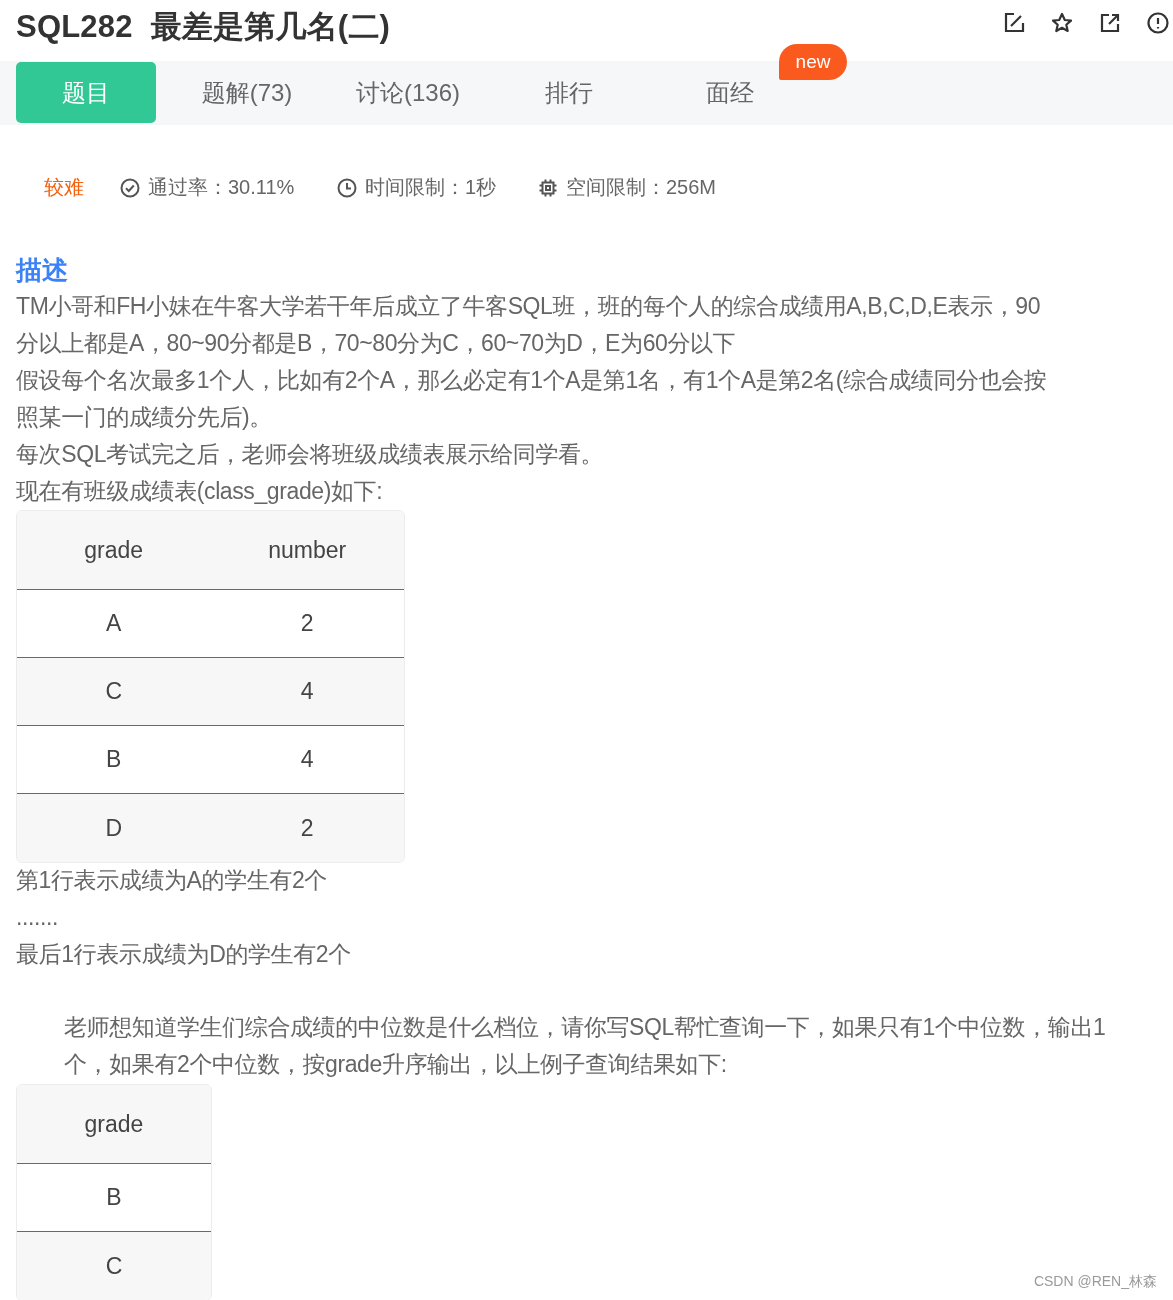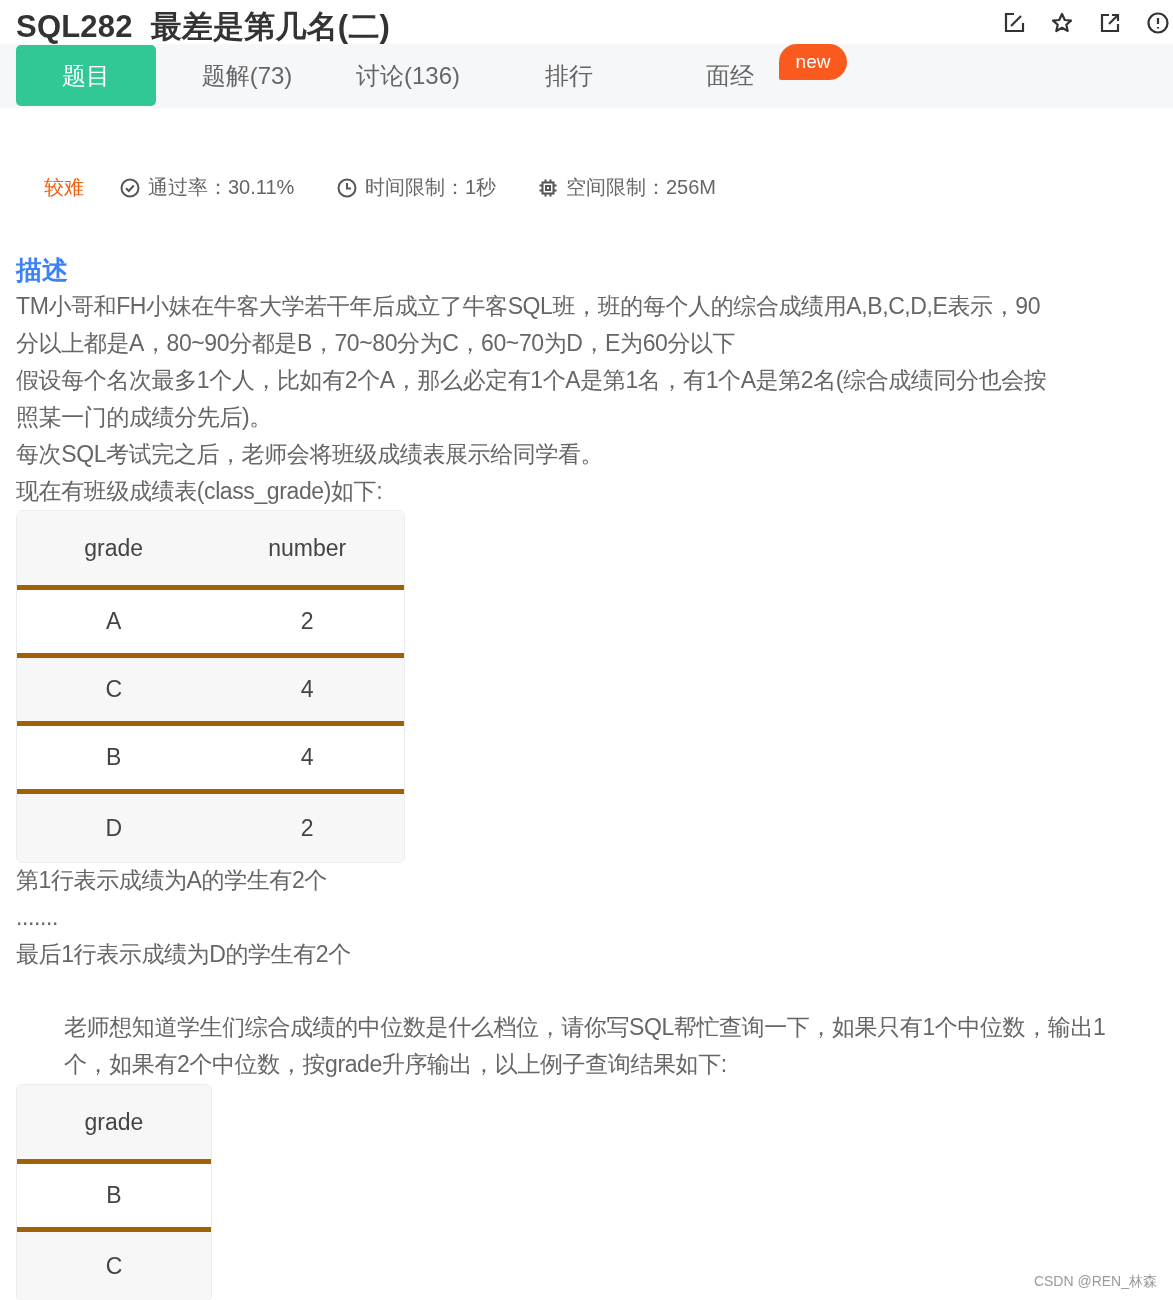--- a/index.html
+++ b/index.html
@@ -6,37 +6,37 @@
     html, body { width: 1173px; height: 1300px; background: #ffffff; overflow: hidden; }
     body { font-family: "Liberation Sans", "DejaVu Sans", sans-serif; color: #555; position: relative; }
 
     .header { position: absolute; left: 0; top: 0; width: 1173px; height: 50px; }
     .title { position: absolute; left: 16px; top: 6px; font-size: 31px; font-weight: bold; color: #333; letter-spacing: 0.2px; white-space: nowrap; }
     .title .code { margin-right: 18px; }
     .header-icons { position: absolute; right: 2px; top: 10px; display: flex; gap: 22px; }
     .header-icons .hicon { width: 26px; height: 26px; display: flex; align-items: center; justify-content: center; cursor: pointer; }
     .header-icons svg { width: 24px; height: 24px; stroke: #333; fill: none; stroke-width: 2.2; }
 
-    .tabbar { position: absolute; left: 0; top: 44px; width: 1173px; height: 64px; background: #f6f7f9; }
+    .tabbar { position: absolute; left: 0; top: 61px; width: 1173px; height: 64px; background: #f6f7f9; }
     .tab { position: absolute; top: 1px; height: 61px; display: flex; align-items: center; justify-content: center; font-size: 24px; color: #666; cursor: pointer; white-space: nowrap; }
     .tab.active { background: #32c896; color: #fff; border-radius: 5px; }
     .badge-new { position: absolute; left: 779px; top: 44px; width: 68px; height: 36px; background: #fb5a1f; color: #fff; font-size: 19px; border-radius: 18px 18px 18px 2px; display: flex; align-items: center; justify-content: center; text-align: right; }
 
     .meta { position: absolute; left: 0; top: 152px; height: 40px; width: 800px; font-size: 20px; color: #666; }
     .meta-item { position: absolute; top: 6px; display: flex; align-items: center; white-space: nowrap; margin-top: 16px; }
     .meta-item svg { width: 20px; height: 20px; stroke: #555; fill: none; stroke-width: 2; margin-right: 8px; }
     .difficulty { color: #f5620f; }
 
     .section-title { position: absolute; left: 16px; top: 253px; font-size: 26px; font-weight: bold; color: #3b82f6; text-align: center; }
 
     .desc { position: absolute; left: 16px; width: 1150px; font-size: 23px; line-height: 37px; color: #666; letter-spacing: -0.4px; }
     .desc p { white-space: nowrap; }
 
     .tbl { position: absolute; left: 16px; border: 1px solid #ececec; border-radius: 6px; overflow: hidden; border-collapse: separate; border-spacing: 0; background: #fff; }
-    .tbl th, .tbl td { font-size: 23px; color: #444; font-weight: normal; text-align: center; border-bottom: 5px solid #a16207; }
+    .tbl th, .tbl td { font-size: 23px; color: #444; font-weight: normal; text-align: center; border-bottom: 1px solid #a16207; }
     .tbl tr:last-child td { border-bottom: none; }
     .tbl th { background: #f7f7f7; height: 79px; }
     .tbl td { height: 68px; }
     .tbl tbody tr:nth-child(even) td { background: #f7f7f7; }
     .tbl tbody tr:nth-child(odd) td { background: #ffffff; }
 
     .watermark { position: absolute; right: 16px; top: 1273px; font-size: 14px; color: #9a9a9a; }
   </style>
 </head>
 <body>

